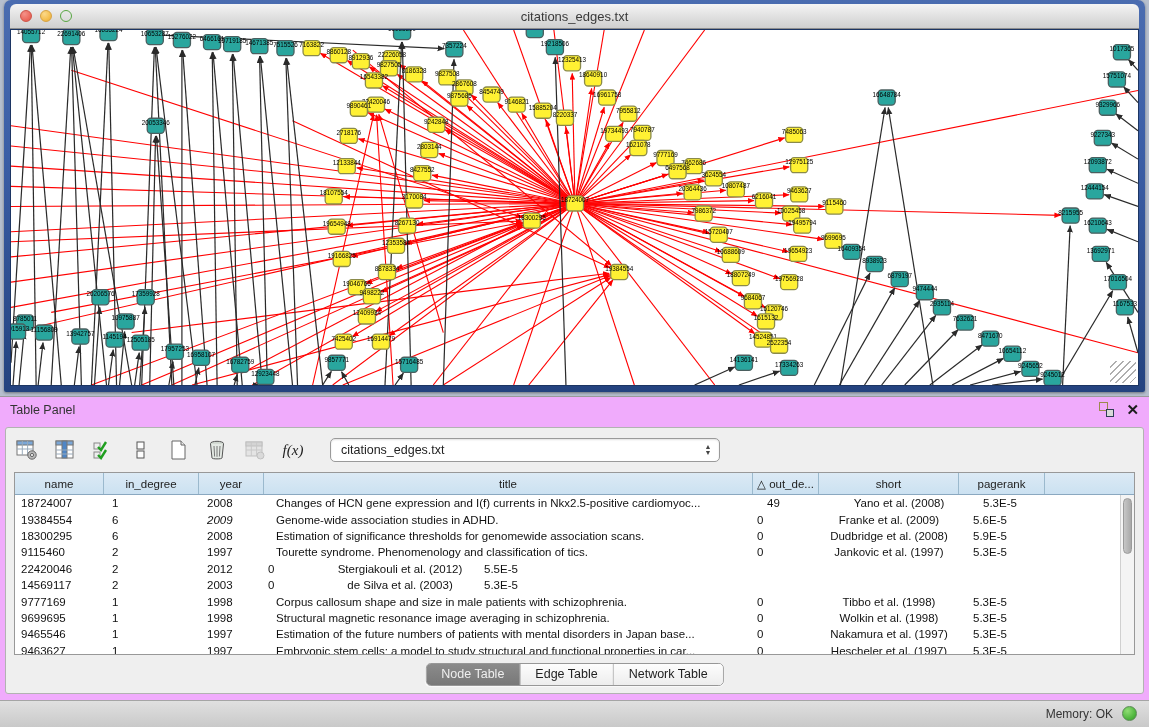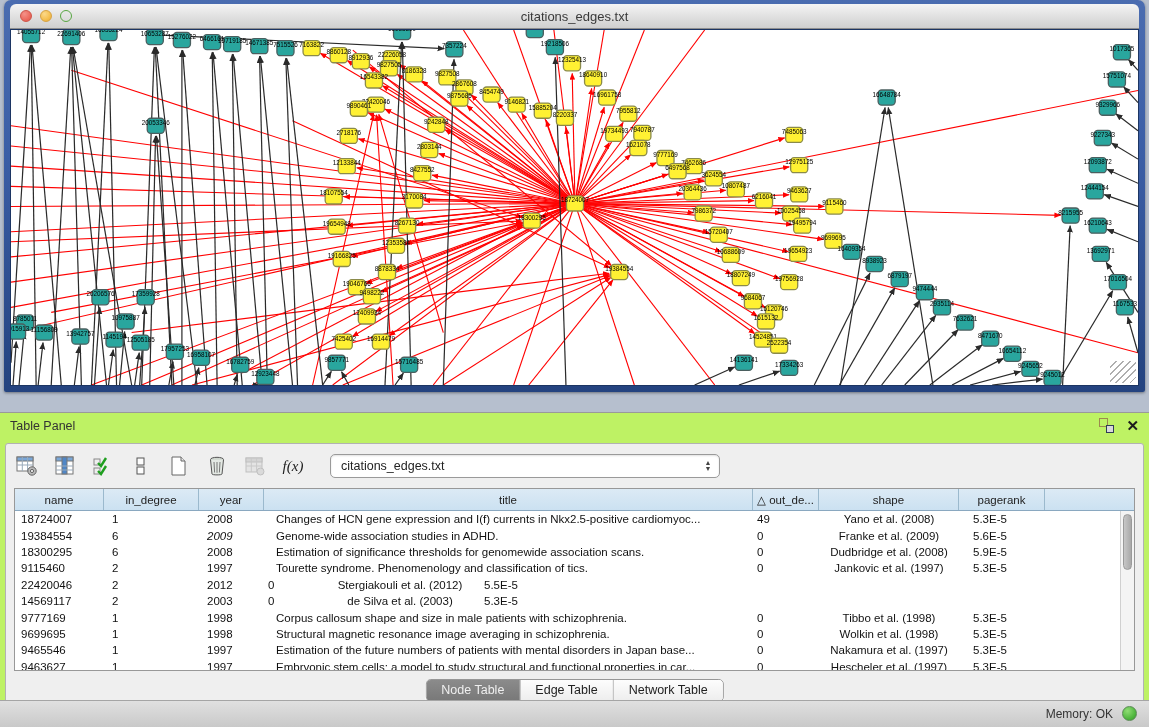--- a/index.html
+++ b/index.html
@@ -17,22 +17,22 @@
   .light.red{background:radial-gradient(circle at 35% 30%,#f49289,#ec6a5e 60%,#d5544a);border:1px solid #ce5347;}
   .light.yellow{background:radial-gradient(circle at 35% 30%,#fbd98b,#f5bf4f 60%,#dfa73c);border:1px solid #d6a243;}
   .light.green{background:radial-gradient(circle at 35% 30%,#9bdc8c,#61c454 60%,#4fa843;border:1px solid #58a642);border:1px solid #58a642;}
   .win-title{width:100%;text-align:center;font-size:13px;color:#3a3a3a;}
   .canvas{position:absolute;left:6px;top:29px;width:1129px;height:357px;background:#fff;
     border:1px solid #1c3563;}
   .canvas svg{display:block;width:100%;height:100%;}
   .resize-grip{position:absolute;right:2px;bottom:2px;width:26px;height:22px;
     background:repeating-linear-gradient(135deg,transparent 0 4px,#9a9a9a 4px 5px);opacity:.8;}
   
-  #table-panel{position:absolute;left:0;top:412px;width:1149px;height:304px;
-    background:#bef264;border-top:1px solid #9a9a9a;}
+  #table-panel{position:absolute;left:0;top:396px;width:1149px;height:304px;
+    background:#f0abfc;border-top:1px solid #9a9a9a;}
   .tp-header{position:relative;height:28px;}
   .tp-title{position:absolute;left:10px;top:6px;font-size:12.5px;color:#333;}
   .tp-actions{position:absolute;right:10px;top:5px;display:flex;gap:12px;align-items:center;}
   .float-icon{position:relative;width:15px;height:15px;}
   .float-icon .sq1{position:absolute;left:0;top:0;width:9px;height:9px;border:1.5px solid #9c8a4e;}
   .float-icon .sq2{position:absolute;right:0;bottom:0;width:8px;height:8px;border:1.5px solid #2e3c55;background:#d9d9d9;}
   .close-icon{font-size:15px;font-weight:bold;color:#1c1c1c;line-height:15px;}
   .tp-body{position:absolute;left:5px;right:5px;top:30px;bottom:6px;background:#efefef;
     border:1px solid #b2b2b2;border-radius:3px;}
   .toolbar{position:absolute;left:8px;top:4px;height:36px;display:flex;align-items:center;gap:12px;}
@@ -616,31 +616,31 @@
       </div>
     </div>
 
     <div class="table-wrap">
       <div class="thead" id="thead-row">
           <div class="th" style="width: 89px;">name</div>
           <div class="th" style="width: 95px;">in_degree</div>
           <div class="th" style="width: 65px;">year</div>
           <div class="th" style="width: 489px;">title</div>
           <div class="th" style="width: 66px;">△ out_de...</div>
-          <div class="th" style="width: 140px;">shape</div>
+          <div class="th" style="width: 140px;">short</div>
           <div class="th" style="width: 86px;">pagerank</div>
           <div class="th fill"></div>
         </div>
       <div class="tbody" id="tbody">
           <div class="tr">
             <div class="td c0" style="width: 89px;">18724007</div>
             <div class="td c1" style="width: 95px;">1</div>
             <div class="td c2" style="width: 65px;">2008</div>
             <div class="td c3" style="width: 489px;">Changes of HCN gene expression and I(f) currents in Nkx2.5-positive cardiomyoc...</div>
-            <div class="td c4" style="width: 66px;">49</div>
+            <div class="td c4" style="width: 66px; margin-left: 10px;">49</div>
             <div class="td c5" style="width: 140px;">Yano et al. (2008)</div>
             <div class="td c6" style="width: 86px;">5.3E-5</div>
           </div>
           <div class="tr">
             <div class="td c0" style="width: 89px;">19384554</div>
             <div class="td c1" style="width: 95px;">6</div>
             <div class="td c2" style="width: 65px; font-style: italic;">2009</div>
             <div class="td c3" style="width: 489px;">Genome-wide association studies in ADHD.</div>
             <div class="td c4" style="width: 66px;">0</div>
             <div class="td c5" style="width: 140px;">Franke et al. (2009)</div>

